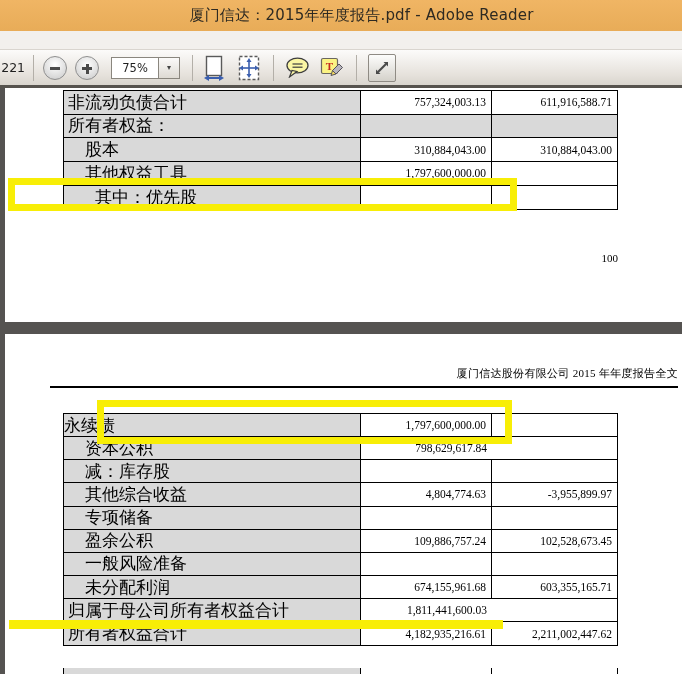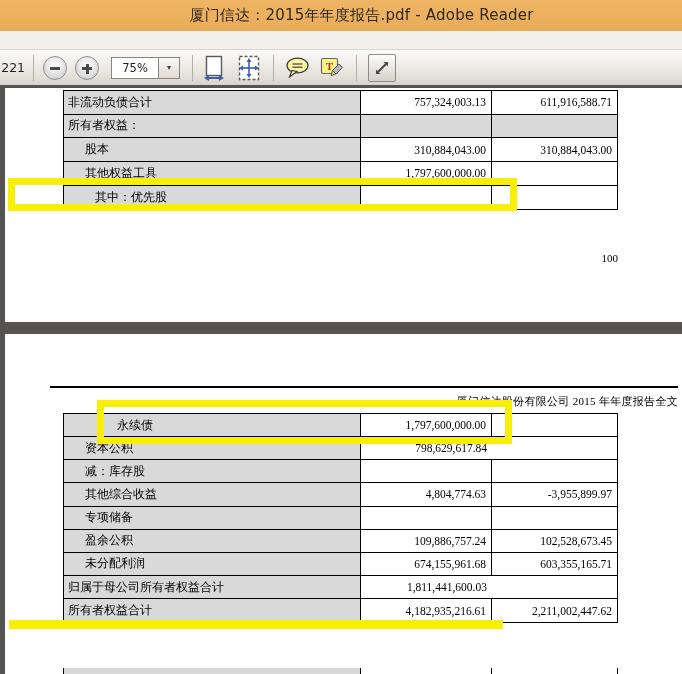--- a/index.html
+++ b/index.html
@@ -66,39 +66,39 @@
   .page2{ top:246px; height:340px; }
   .leftstrip{ position:absolute; left:0; top:0; width:5px; height:586px; background:#555351; }
 
   
   .fintable{ position:absolute; border:1px solid #000; background:#fff; }
   .trow{ display:grid; grid-template-columns:297px 131px 1fr; border-bottom:1px solid #000; }
   .trow:last-child{ border-bottom:none; }
   #table1 .trow{ height:23.65px; }
   #table2 .trow{ height:23.15px; }
   .tc{ display:flex; align-items:center; overflow:hidden; }
-  .tc.lab{ background:#D9D9D9; border-right:1px solid #000; font-size:12px; color:#000; }
+  .tc.lab{ background:#D9D9D9; border-right:1px solid #000; font-size:17px; color:#000; }
   .tc.val{ justify-content:flex-end; padding-right:5px; font-family:"Liberation Serif", serif; font-size:11.5px; color:#000; }
   .tc.v1{ border-right:1px solid #000; }
   .trow.section .tc.val{ background:#D9D9D9; }
-  .ind0{ padding-left:4px; } .ind1{ padding-left:21px; } .ind2{ padding-left:31px; } .ind3{ padding-left:53px; }
+  .ind0{ padding-left:4px; } .ind1{ padding-left:21px; } .ind2{ padding-left:31px; } .ind3{ }
 
   .partialrow{
     position:absolute; left:63px; top:334px; width:555px; height:6px;
     border-left:1px solid #000; border-right:1px solid #000;
     display:grid; grid-template-columns:297px 131px 1fr; background:#fff;
   }
   .partialrow .pc1{ background:#D9D9D9; border-right:1px solid #000; }
   .partialrow .pc2{ border-right:1px solid #000; }
 
   
   .pagenum{ position:absolute; left:584px; top:164px; width:34px; text-align:right;
     font-family:"Liberation Serif", serif; font-size:11px; color:#000; }
   .p2header{ position:absolute; right:4px; top:32px; font-family:"Liberation Serif", serif;
-    font-size:11px; color:#000; letter-spacing:.3px;margin-top:28px; }
+    font-size:11px; color:#000; letter-spacing:.3px; }
   .p2rule{ position:absolute; left:50px; top:52px; width:628px; height:0; border-top:2px solid #000; }
 
   
   .hlbox{ position:absolute; border:7px solid #F8EE06; }
   #hlbox1{ left:8px; top:90px; width:509px; height:33px; }
   #hlbox2{ left:97px; top:66px; width:415px; height:44px; }
   .hlbar{ position:absolute; left:9px; top:286px; width:494px; height:9px; background:#F8EE06; }
 </style>
 </head>
 <body>
@@ -243,20 +243,25 @@
             <div class="tc lab ind1">专项储备</div>
             <div class="tc val v1"></div>
             <div class="tc val v2"></div>
           </div>
           <div class="trow">
             <div class="tc lab ind1">盈余公积</div>
             <div class="tc val v1">109,886,757.24</div>
             <div class="tc val v2">102,528,673.45</div>
           </div>
           <div class="trow">
+            <div class="tc lab ind1">一般风险准备</div>
+            <div class="tc val v1"></div>
+            <div class="tc val v2"></div>
+          </div>
+          <div class="trow">
             <div class="tc lab ind1">未分配利润</div>
             <div class="tc val v1">674,155,961.68</div>
             <div class="tc val v2">603,355,165.71</div>
           </div>
           <div class="trow">
             <div class="tc lab ind0">归属于母公司所有者权益合计</div>
             <div class="tc val v2">1,811,441,600.03</div>
           </div>
           <div class="trow">
             <div class="tc lab ind0">所有者权益合计</div>

